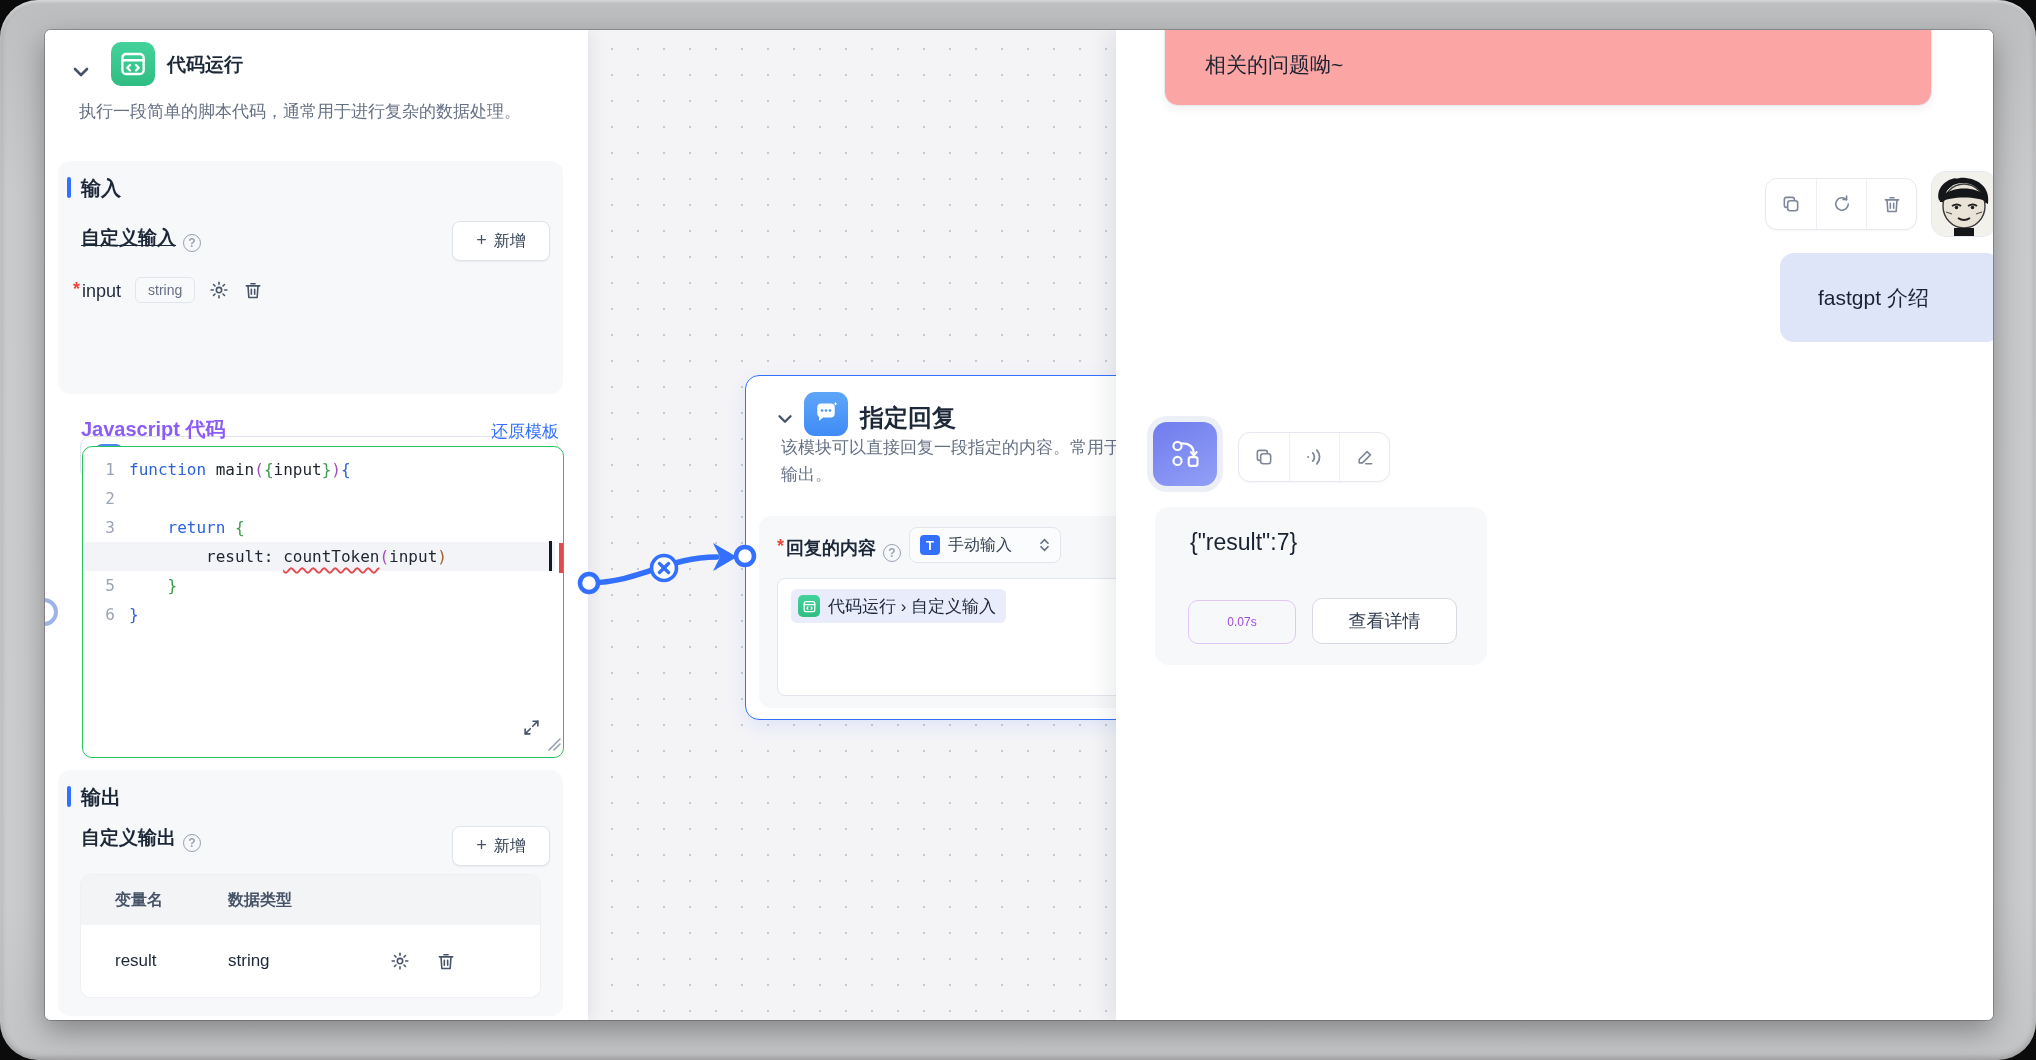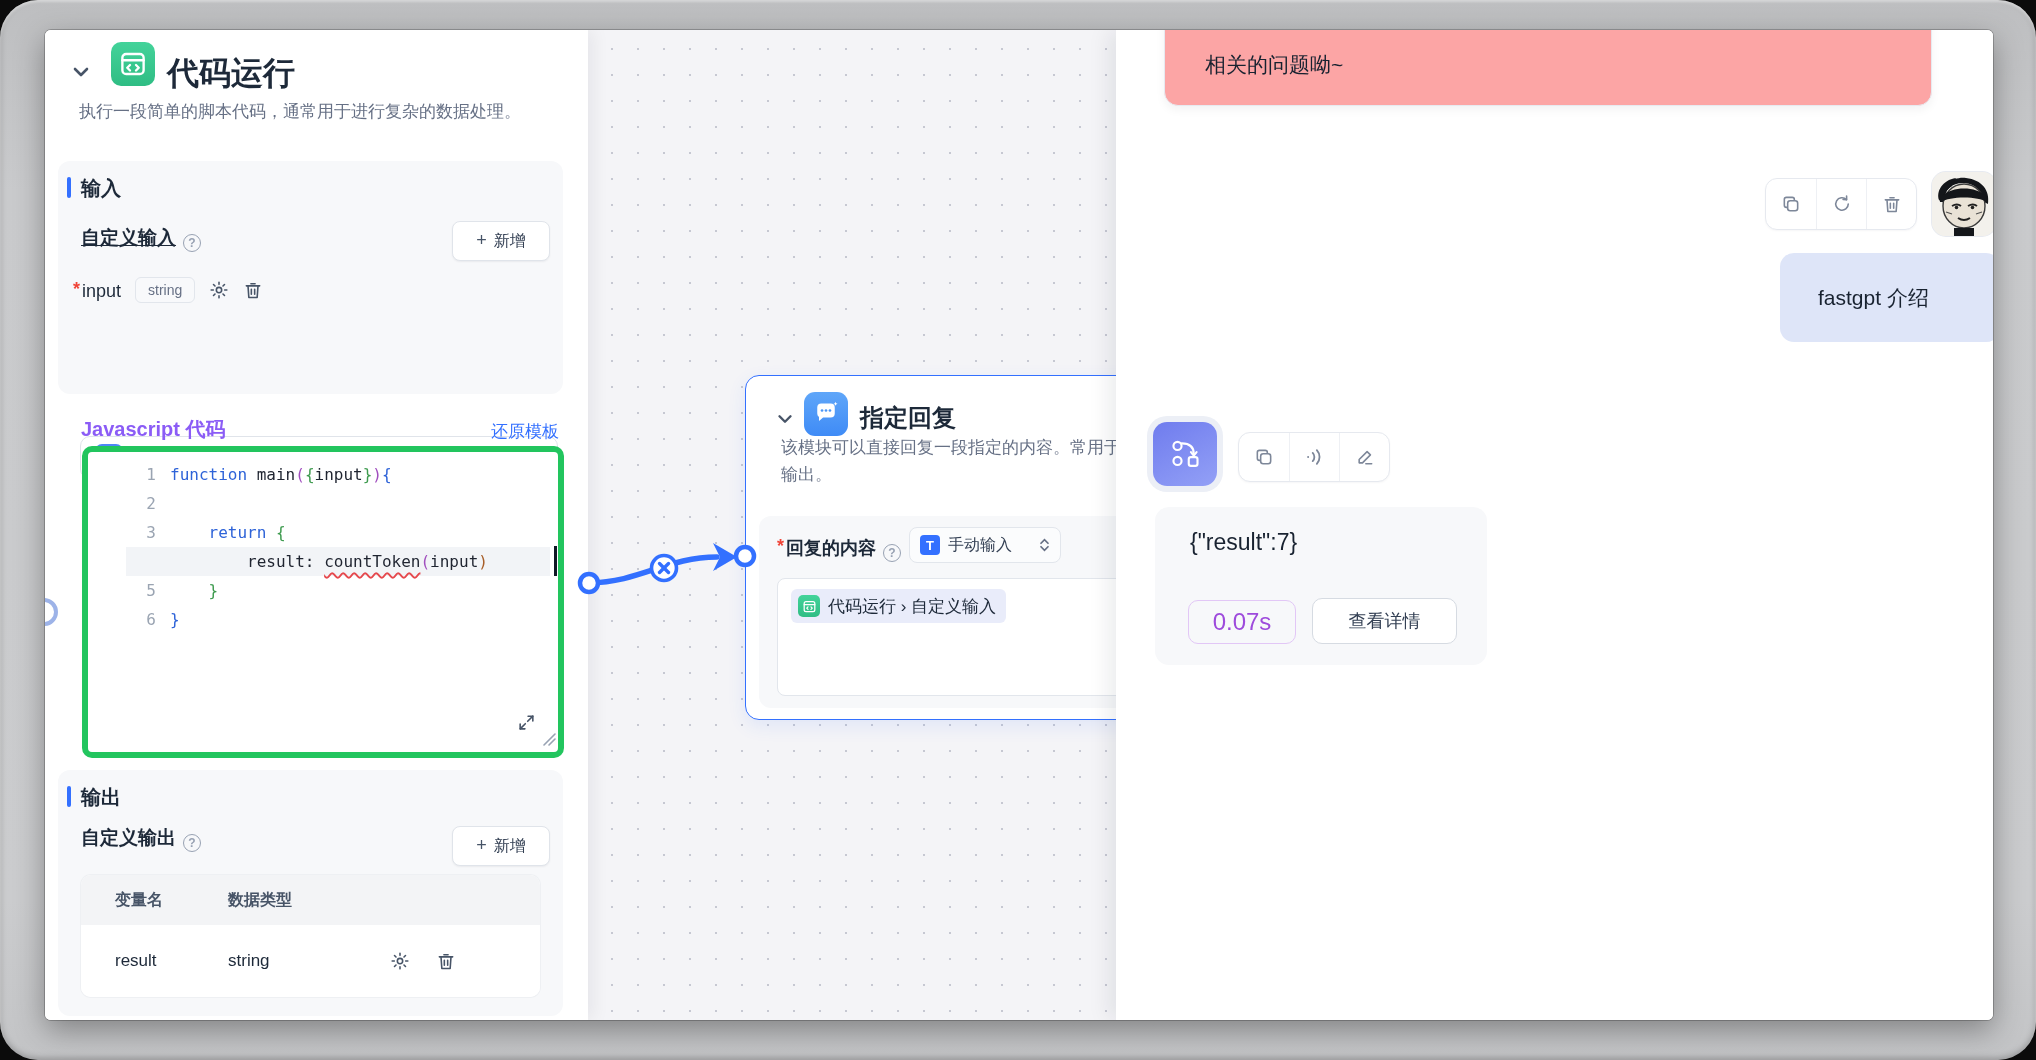--- a/index.html
+++ b/index.html
@@ -31,41 +31,41 @@
     box-shadow:0 1px 2px rgba(16,24,40,.04);}
   .tool-cell{width:50px;display:flex;align-items:center;justify-content:center;color:#7d8799;cursor:pointer;}
   .tool-cell + .tool-cell{border-left:1px solid #eef0f4;}
 
   
   .panel-left{position:absolute;left:0;top:0;width:543px;height:100%;background:#fff;z-index:2;
     box-shadow:6px 0 16px rgba(16,24,40,.06);}
   .pl-chevron{position:absolute;left:24px;top:30px;color:#475467;}
   .code-node-icon{position:absolute;left:66px;top:12px;width:44px;height:44px;border-radius:10px;
     background:linear-gradient(180deg,#43d39a,#2fbd84);display:flex;align-items:center;justify-content:center;}
-  .pl-title{position:absolute;left:122px;top:22px;font-size:32px;font-weight:650;color:#1d2939;}
+  .pl-title{position:absolute;left:122px;top:22px;font-size:19px;font-weight:650;color:#1d2939;}
   .pl-desc{position:absolute;left:34px;top:70px;width:500px;font-size:17px;color:#667085;}
   .section-box{position:absolute;left:13px;width:505px;background:#f7f8fa;border-radius:12px;}
   #input-box{top:131px;height:233px;}
   #output-box{top:740px;height:246px;}
   .row-label{font-size:19px;font-weight:650;color:#1d2939;}
   .req{color:#f04438;font-size:18px;font-weight:700;margin-right:2px;vertical-align:2px;}
   .type-tag{display:inline-block;padding:4px 12px;border:1px solid #e2e6ec;background:#f8f9fb;border-radius:6px;
     font-size:14px;color:#667085;}
   .select{position:absolute;left:22px;top:275px;width:478px;height:43px;background:#fff;border:1px solid #e0e4ea;
     border-radius:10px;display:flex;align-items:center;padding:0 14px;cursor:pointer;}
   .start-icon{width:28px;height:28px;border-radius:7px;background:#4e86f6;display:flex;align-items:center;justify-content:center;margin-right:11px;}
   .select-text{font-size:17px;color:#344054;display:flex;align-items:center;gap:9px;}
   .select .dd{margin-left:auto;color:#667085;}
 
   .js-label{position:absolute;left:36px;top:386px;font-size:20px;font-weight:650;color:#8b5cf6;}
   .reset-link{position:absolute;left:446px;top:390px;font-size:17px;color:#3370ff;cursor:pointer;}
 
   
-  .editor{position:absolute;left:37px;top:416px;width:482px;height:312px;background:#fff;border:6px solid #22c55e;
-    border-radius:10px;overflow:hidden;font-family:"DejaVu Sans Mono","Liberation Mono",monospace;padding-left:36px;}
+  .editor{position:absolute;left:37px;top:416px;width:482px;height:312px;background:#fff;border:1px solid #22c55e;
+    border-radius:10px;overflow:hidden;font-family:"DejaVu Sans Mono","Liberation Mono",monospace;}
   .code-line{position:relative;height:29px;line-height:29px;white-space:pre;font-size:16px;}
   .code-line.first{margin-top:8px;}
   .gut{display:inline-block;width:46px;padding-right:14px;text-align:right;color:#9aa4b2;font-size:16px;}
   .gut.active{color:#394150;}
   .line-hl{position:absolute;left:2px;right:8px;top:0;height:29px;background:#f2f4f7;z-index:0;}
   .ct{position:relative;z-index:1;}
   .tok-kw{color:#2e63d8;}
   .tok-pl{color:#1f2430;}
   .tok-pa{color:#a14fbf;}
   .tok-pa2{color:#a85f2a;}
@@ -121,21 +121,21 @@
     box-shadow:0 0 0 1px #e7eaf0;background:#f3f1ec;}
   .user-bubble{position:absolute;left:664px;top:223px;width:220px;height:89px;background:#dee5f8;border-radius:14px;
     display:flex;align-items:center;}
   .user-bubble span{margin-left:38px;font-size:21px;color:#182230;}
   .ai-avatar{position:absolute;left:37px;top:392px;width:64px;height:64px;border-radius:14px;
     background:linear-gradient(150deg,#6f7cee,#93a0f6);box-shadow:0 0 0 6px #eceff6;
     display:flex;align-items:center;justify-content:center;cursor:pointer;}
   .result-card{position:absolute;left:39px;top:477px;width:332px;height:158px;background:#f7f8fa;border-radius:14px;}
   .result-text{position:absolute;left:35px;top:22px;font-size:23px;color:#182230;}
   .time-badge{position:absolute;left:33px;top:93px;width:108px;height:44px;border:1.5px solid #e2c7f6;border-radius:10px;
-    display:flex;align-items:center;justify-content:center;font-size:24px;color:#9e4bdc;}
+    display:flex;align-items:center;justify-content:center;font-size:12px;color:#9e4bdc;}
   .detail-btn{position:absolute;left:157px;top:91px;width:145px;height:46px;background:#fff;border:1px solid #d6dbe2;
     border-radius:10px;display:flex;align-items:center;justify-content:center;font-size:18px;color:#344054;cursor:pointer;}
 </style>
 </head>
 <body>
 
 <div class="stage">
   <div class="frame"></div>
   <div class="window">
 

